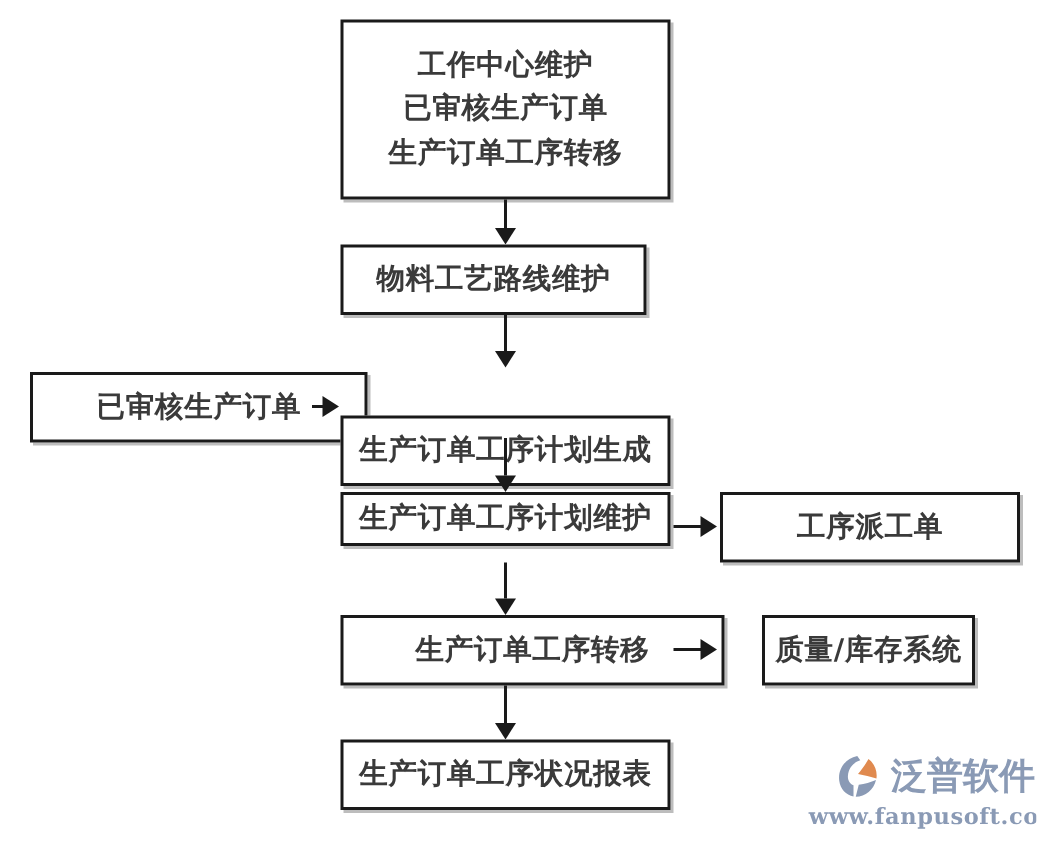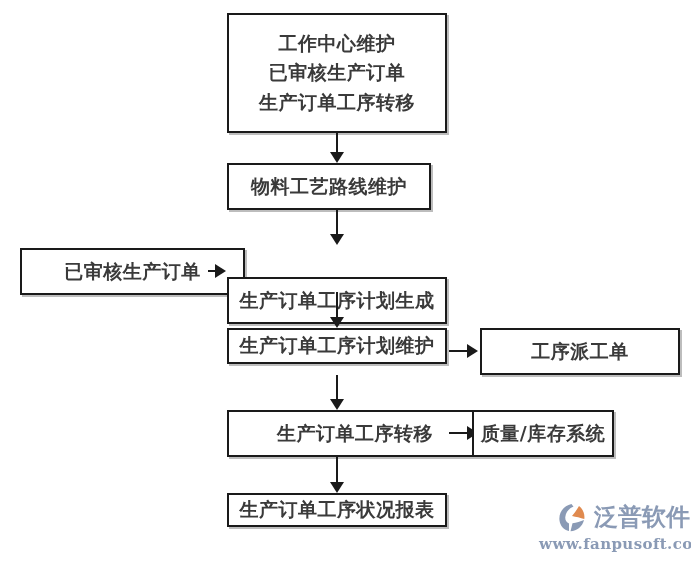--- a/index.html
+++ b/index.html
@@ -153,28 +153,28 @@
   <div class="vline" style="left:336px; top:375px; height:24px;"></div>
   <div class="arrow-down" style="left:330px; top:399px;"></div>
 
   <div class="node" style="left:227px; top:410px; width:256px; height:47px;">
     <span class="line">生产订单工序转移</span>
   </div>
 
   <div class="hline" style="left:449px; top:432px; width:22px;"></div>
   <div class="arrow-right" style="left:467px; top:426px;"></div>
 
-  <div class="node" style="left:472px; top:410px; width:142px; height:47px;">
+  <div class="node" style="left:508px; top:410px; width:142px; height:47px;">
     <span class="line">质量/库存系统</span>
   </div>
 
   <div class="vline" style="left:336px; top:457px; height:25px;"></div>
   <div class="arrow-down" style="left:330px; top:482px;"></div>
 
-  <div class="node" style="left:227px; top:493px; width:220px; height:34px;">
+  <div class="node" style="left:227px; top:493px; width:220px; height:47px;">
     <span class="line">生产订单工序状况报表</span>
   </div>
 
   <div id="logo">
     <div id="logo-row">
       <svg id="logo-mark" viewBox="0 0 32 30">
         <path d="M13.5 2 C5 4, 0.5 11, 1.5 18.5 C2.2 24, 6 28, 11 29 L11 21.5 C8.5 20.5, 7 18, 7.3 15 C7.8 10, 11 6.2, 15.5 4.8 Z" fill="#8a9ab5"></path>
         <path d="M12.5 29.2 C19 29, 24.5 24.5, 26 18 C22.5 19.5, 18.5 20.8, 14.5 21.2 Z" fill="#8a9ab5"></path>
         <path d="M26.3 17 C27 12, 25 7, 21 4 C19 7.5, 16.5 11, 14 14 C18 14.8, 22.5 15.8, 26.3 17 Z" fill="#e08a4f"></path>
       </svg>

